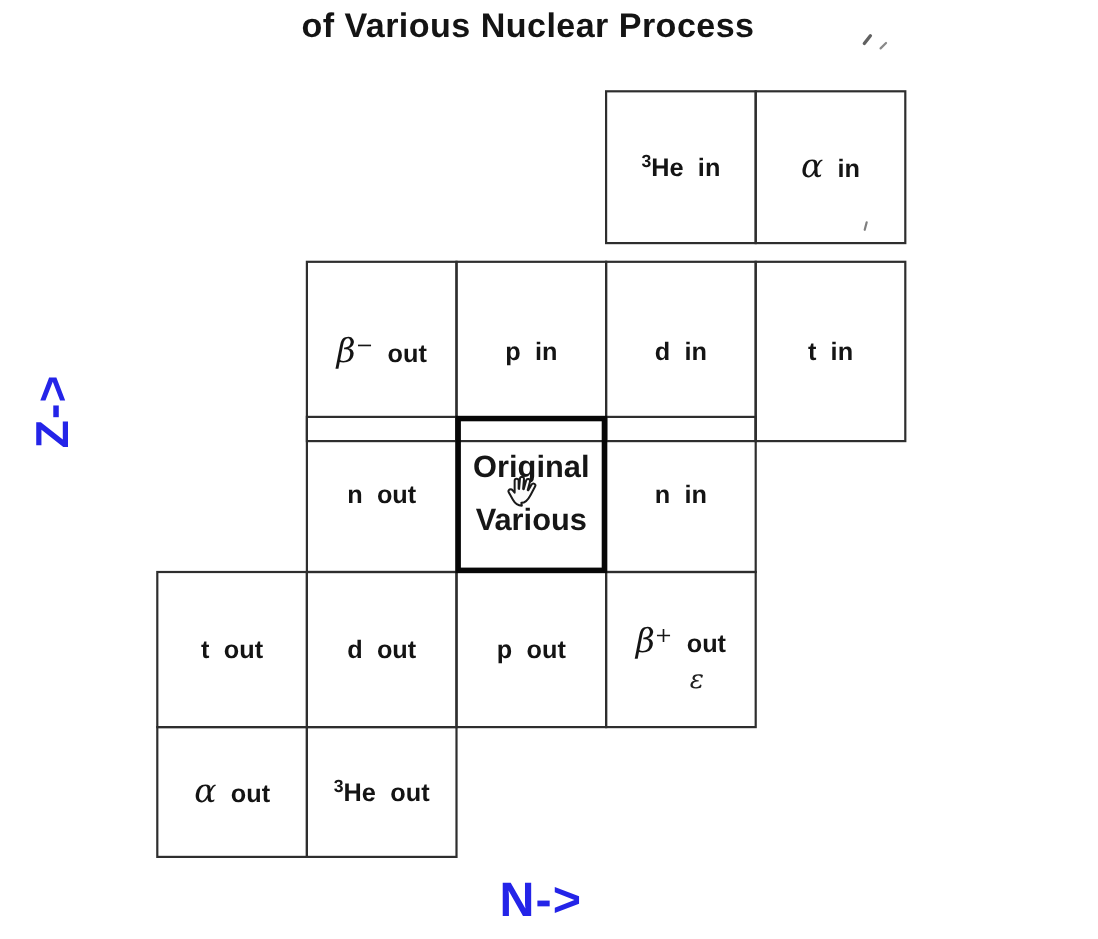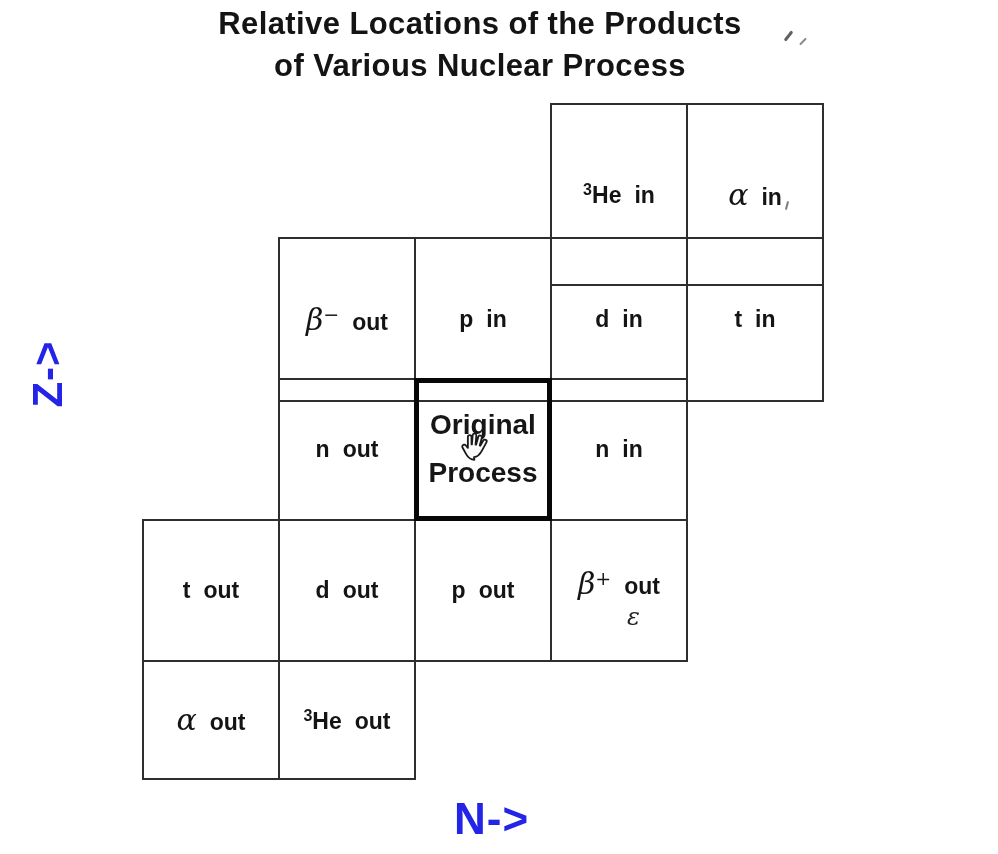--- a/index.html
+++ b/index.html
@@ -16,21 +16,21 @@
     letter-spacing:.4px;color:#141414;
   }
   
   .cell{
     position:absolute;width:138px;box-sizing:border-box;
     border:2px solid #2e2e2e;
     display:flex;align-items:center;justify-content:center;
     background:transparent;
   }
   .c1{left:142px}.c2{left:278px}.c3{left:414px}.c4{left:550px}.c5{left:686px}
-  .r1{top:103px;height:183px}
+  .r1{top:82px;height:140px}
   .r2{top:237px;height:165px}
   .r3{top:378px;height:143px}
   .r4{top:519px;height:143px}
   .r5{top:660px;height:120px}
   .cell.bold{border:5px solid #070707;z-index:2;}
   
   .lbl{white-space:nowrap;line-height:1;}
   .sym,.word{font-size:23px;font-weight:bold;color:#141414;}
   .word{margin-left:13px;}
   .presup{font-size:16px;font-weight:bold;vertical-align:8px;}
@@ -62,21 +62,20 @@
   
   .art{position:absolute;background:#3a3a3a;border-radius:2px;}
   .art1{left:787px;top:30px;width:3px;height:12px;transform:rotate(38deg);opacity:.8;}
   .art2{left:802px;top:37px;width:2px;height:9px;transform:rotate(45deg);opacity:.6;}
   .art3{left:786px;top:201px;width:2px;height:9px;transform:rotate(15deg);opacity:.65;}
 </style>
 </head>
 <body>
 
 <div class="title">
-  <div>Relative Locations of the Products</div>
   <div>of Various Nuclear Process</div>
 </div>
 
 <div class="cell c4 r1">
   <div class="lbl"><span class="presup">3</span><span class="sym">He</span><span class="word">in</span></div>
 </div>
 <div class="cell c5 r1">
   <div class="lbl greek"><span class="sym">α</span><span class="word">in</span></div>
 </div>
 
@@ -92,21 +91,21 @@
 <div class="cell c5 r2">
   <div class="lbl"><span class="sym">t</span><span class="word">in</span></div>
 </div>
 
 <div class="cell c2 r3">
   <div class="lbl"><span class="sym">n</span><span class="word">out</span></div>
 </div>
 <div class="cell c3 r3 bold">
   <div class="orig">
     <div>Original</div>
-    <div>Process</div>
+    <div>Various</div>
   </div>
   <span class="hand-cursor">
     <svg width="34" height="32" viewBox="0 0 26 24">
       <path d="M13.3 22.5c-3.2 0-4.9-1.8-6.2-4.1L4.2 13.2c-.6-1 .2-2.2 1.3-2.2.5 0 1 .2 1.3.6l1.5 1.8V5.1c0-.8.6-1.4 1.4-1.4.8 0 1.4.6 1.4 1.4v5.6l.3.1.6-7.1c.1-.8.7-1.3 1.5-1.3.8.1 1.3.7 1.3 1.5l-.6 7 .4.1 1.7-6c.2-.7 1-1.2 1.7-1 .7.2 1.2 1 1 1.7l-1.6 5.9.4.2 2.3-4c.4-.7 1.2-.9 1.9-.5.7.4.9 1.2.5 1.9l-3.1 5.8c-1.5 2.9-3.1 5.5-6.4 5.5z" fill="#fbfbfb" stroke="#1a1a1a" stroke-width="1.4" stroke-linejoin="round"></path>
     </svg>
   </span>
 </div>
 <div class="cell c4 r3">
   <div class="lbl"><span class="sym">n</span><span class="word">in</span></div>
 </div>

